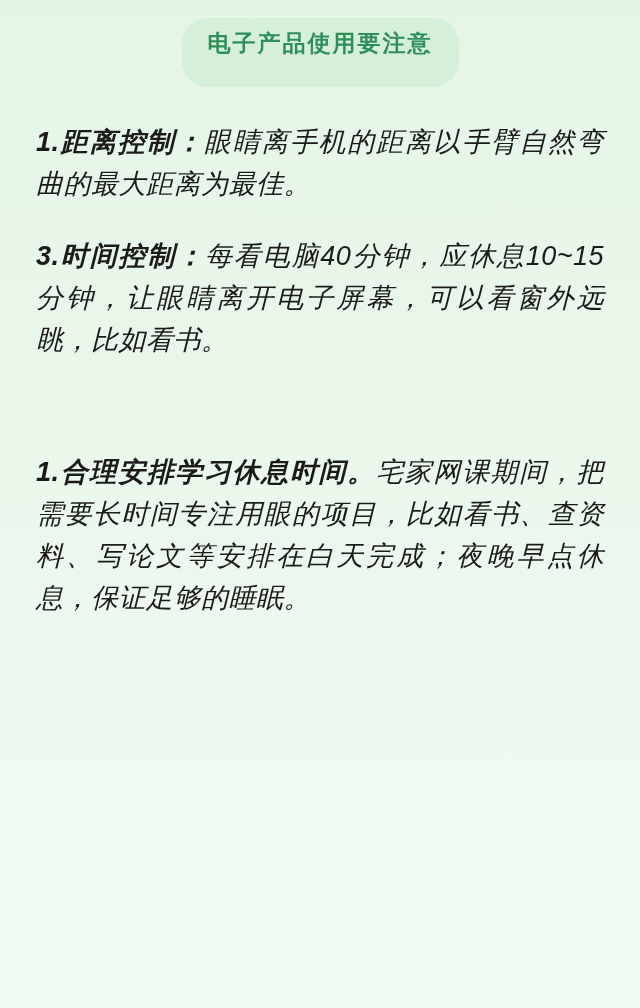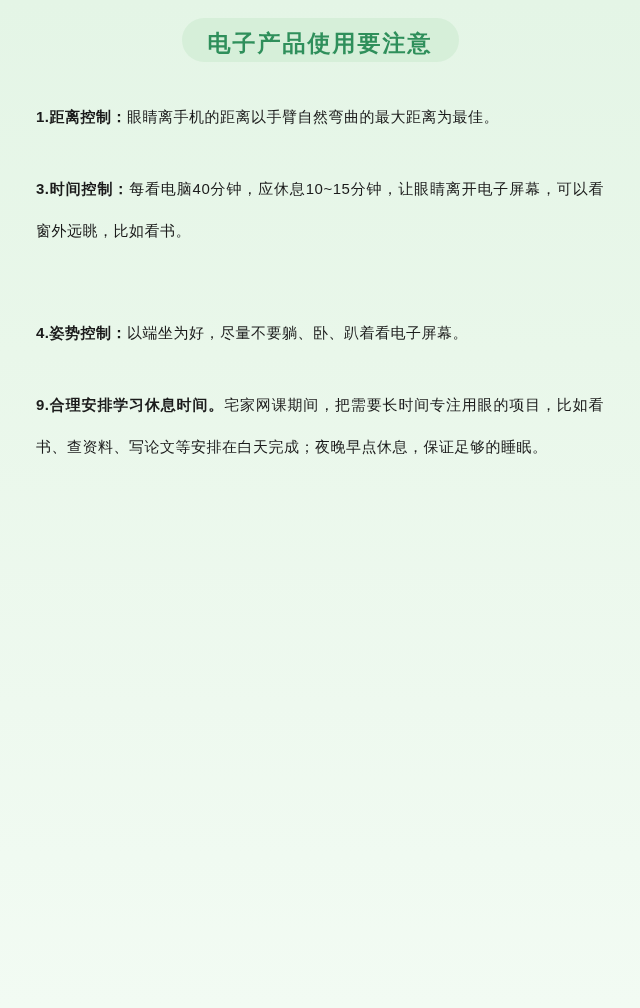--- a/index.html
+++ b/index.html
@@ -27,37 +27,38 @@
     display: block;
     margin: 0 auto;
     text-align: center;
     border-radius: 26px;
     background: #d6efd9;
     color: #2f8f5b;
     font-size: 23px;
     font-weight: bold;
     letter-spacing: 2px;
     line-height: 1.2;
-    padding: 12px 26px 4px 26px;
+    padding: 12px 26px 29px 26px;
     width: max-content;
     max-width: 92%;
     box-sizing: border-box;
   }
   .heading-wrap-1 { padding-top: 18px; }
   .heading-wrap-2 { padding-top: 22px; }
 
   .para {
     color: #1b1b1b;
-    font-size: 15px;
+    font-size: 27px;
     line-height: 42px;
     letter-spacing: 0.5px;
     margin: 0;
     padding: 0 12px;
     text-align: justify;
     word-break: break-all;
+    font-style: italic;
   }
   .para-gap { height: 30px; }
   .first-gap { height: 34px; }
   .second-gap { height: 30px; }
   .label {
     font-weight: bold;
   }
 </style>
 </head>
 <body>
@@ -74,20 +75,19 @@
 
   <div class="para-gap"></div>
 
   <p class="para"><span class="label">3.时间控制：</span><span>每看电脑40分钟，应休息10~15分钟，让眼睛离开电子屏幕，可以看窗外远眺，比如看书。</span></p>
 
   <div class="para-gap"></div>
 
 
   <div class="para-gap"></div>
 
-  <p class="para"><span class="label">4.姿势控制：</span><span>以端坐为好，尽量不要躺、卧、趴着看电子屏幕。</span></p>
 
 
   <div class="second-gap"></div>
 
-  <p class="para"><span class="label">9.合理安排学习休息时间。</span><span>宅家网课期间，把需要长时间专注用眼的项目，比如看书、查资料、写论文等安排在白天完成；夜晚早点休息，保证足够的睡眠。</span></p>
+  <p class="para"><span class="label">1.合理安排学习休息时间。</span><span>宅家网课期间，把需要长时间专注用眼的项目，比如看书、查资料、写论文等安排在白天完成；夜晚早点休息，保证足够的睡眠。</span></p>
 
 </div>
 
 </body></html>

